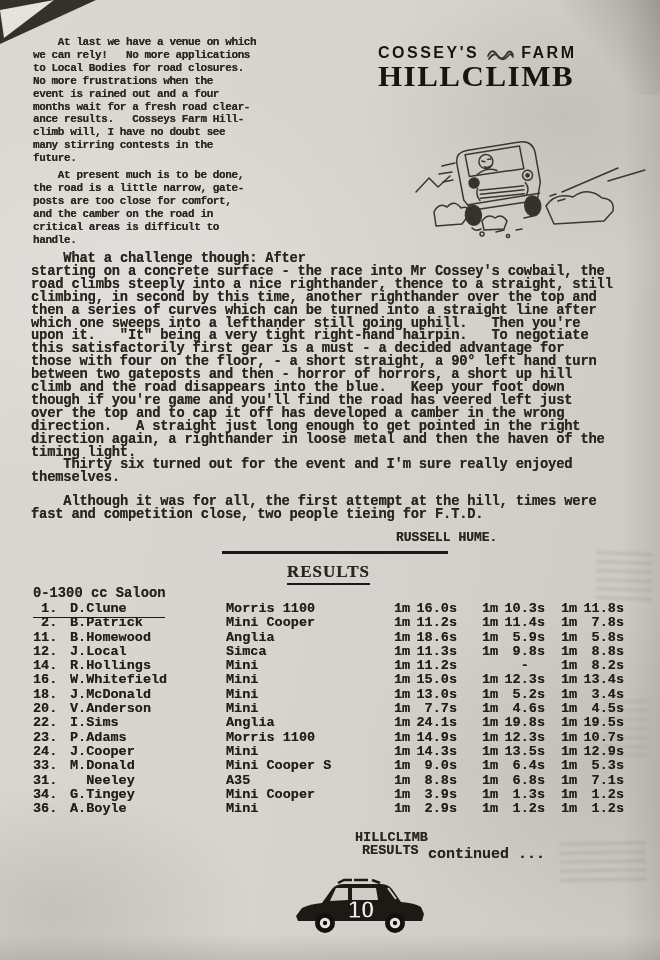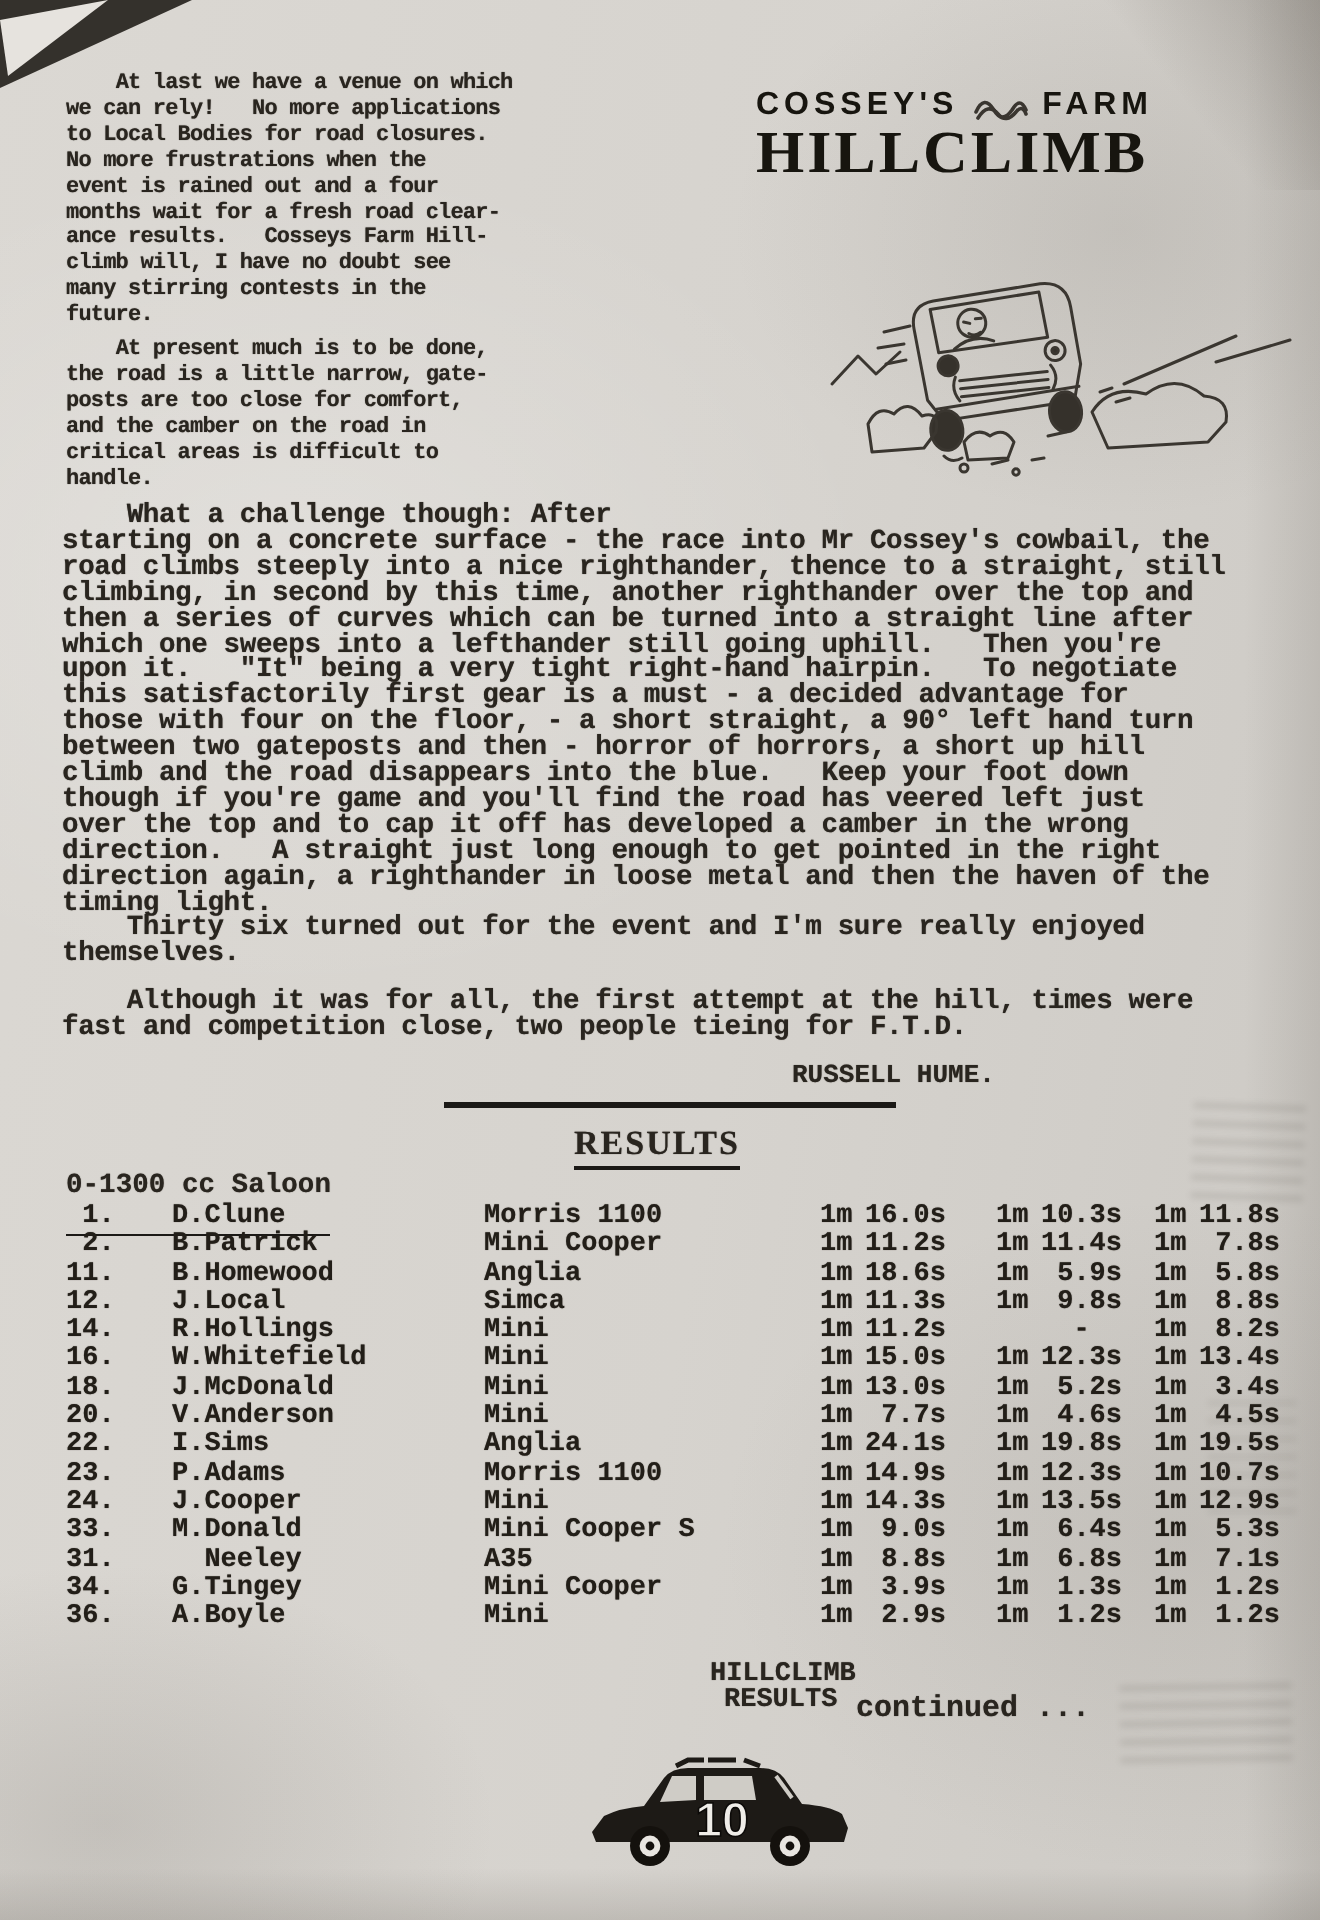--- a/index.html
+++ b/index.html
@@ -26,21 +26,21 @@
   .masthead{position:absolute;left:378px;top:44px;width:230px;color:#17150f;}
   .mast-line1{display:flex;align-items:flex-end;gap:7px;font-family:"Liberation Sans",sans-serif;
     font-weight:bold;font-size:16px;letter-spacing:2.5px;}
   .mast-line2{font-family:"Liberation Serif",serif;font-weight:bold;font-size:31px;
     letter-spacing:1.5px;line-height:30px;transform:scaleY(.96);transform-origin:left top;}
   
   .rtable{position:absolute;left:33px;top:602px;font-size:13.5px;font-weight:bold;
     color:#221e18;text-shadow:0 0 .5px rgba(45,40,33,.7);}
   .trow{display:flex;line-height:14.3px;white-space:pre;}
   .c-pos{width:27px;}
-  .c-name{width:124px;margin-left:26px;}
+  .c-name{width:124px;margin-left:10px;}
   .c-car{width:168px;margin-left:32px;}
   .c-m{width:20px;}
   .c-s{width:43px;text-align:right;font-family:Liberation Mono, monospace;}
   .c-m.g2{margin-left:25px;}
   .c-m.g3{margin-left:16px;}
   
   .corner-fold-dark{position:absolute;left:0;top:0;width:96px;height:44px;
     background:#34312c;clip-path:polygon(0 0,96px 0,0 44px);}
   .corner-fold-light{position:absolute;left:0;top:0;width:62px;height:40px;
     background:#e6e3de;clip-path:polygon(0 10px,54px 0,4px 38px);}

